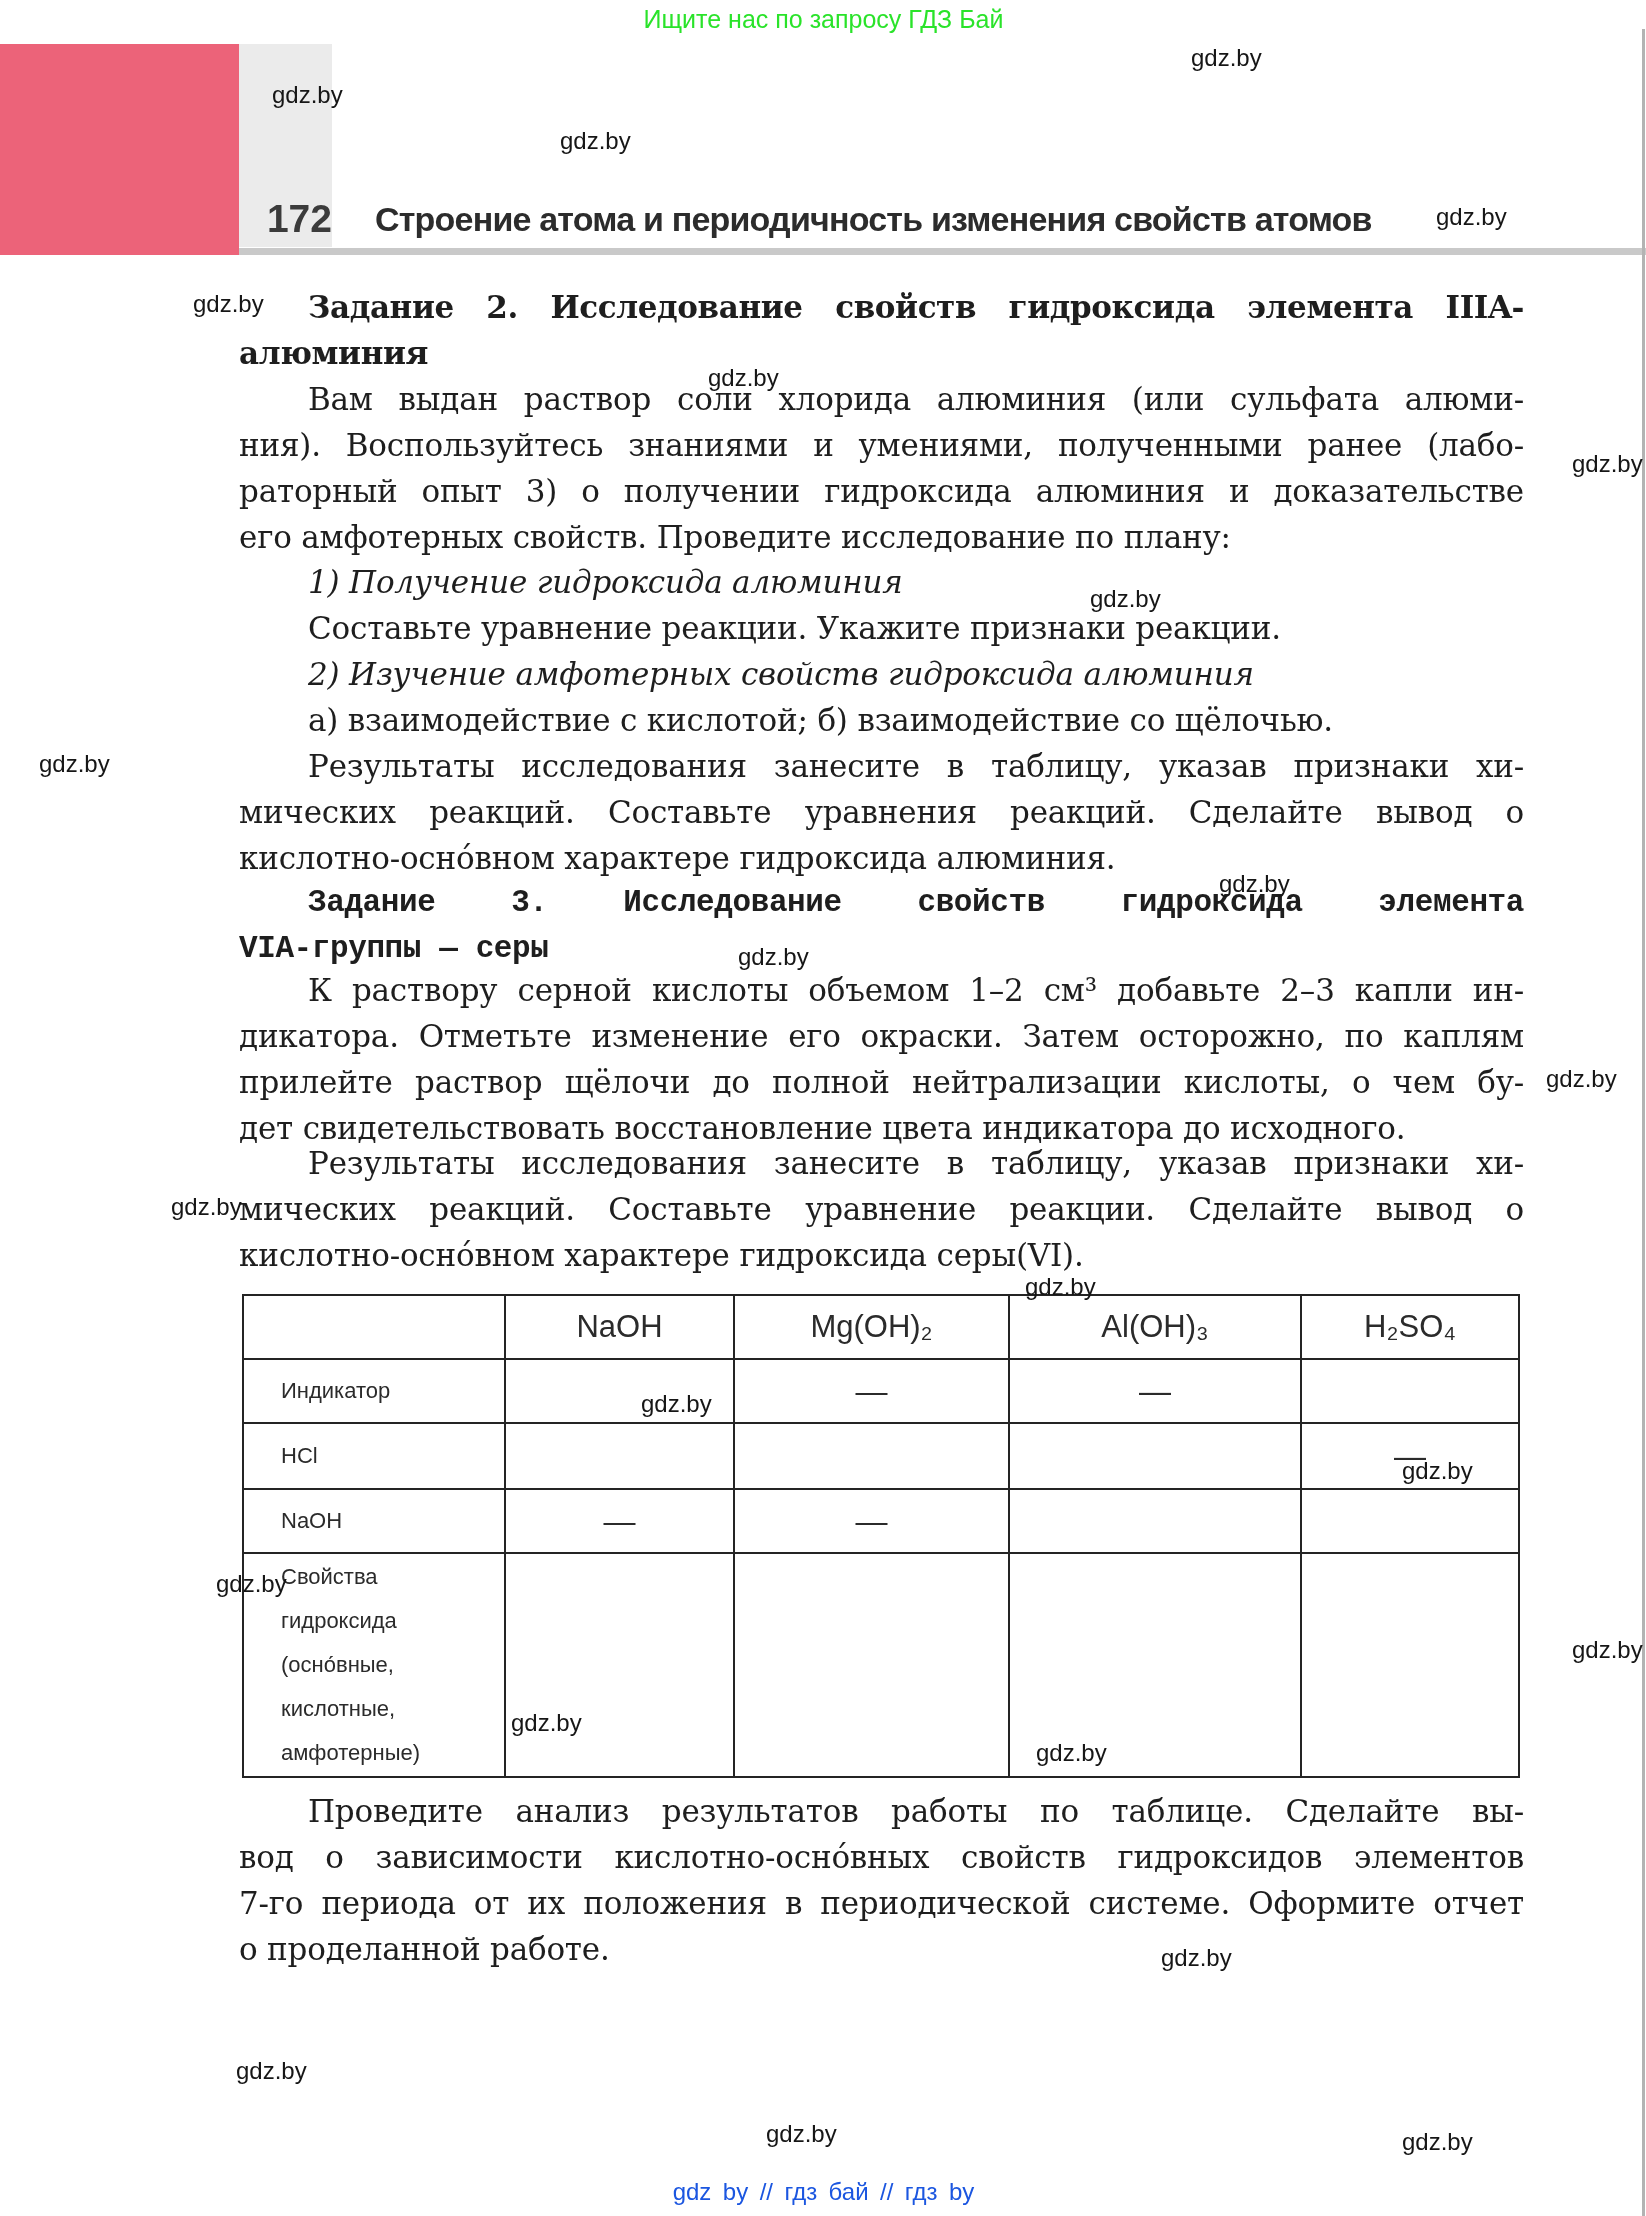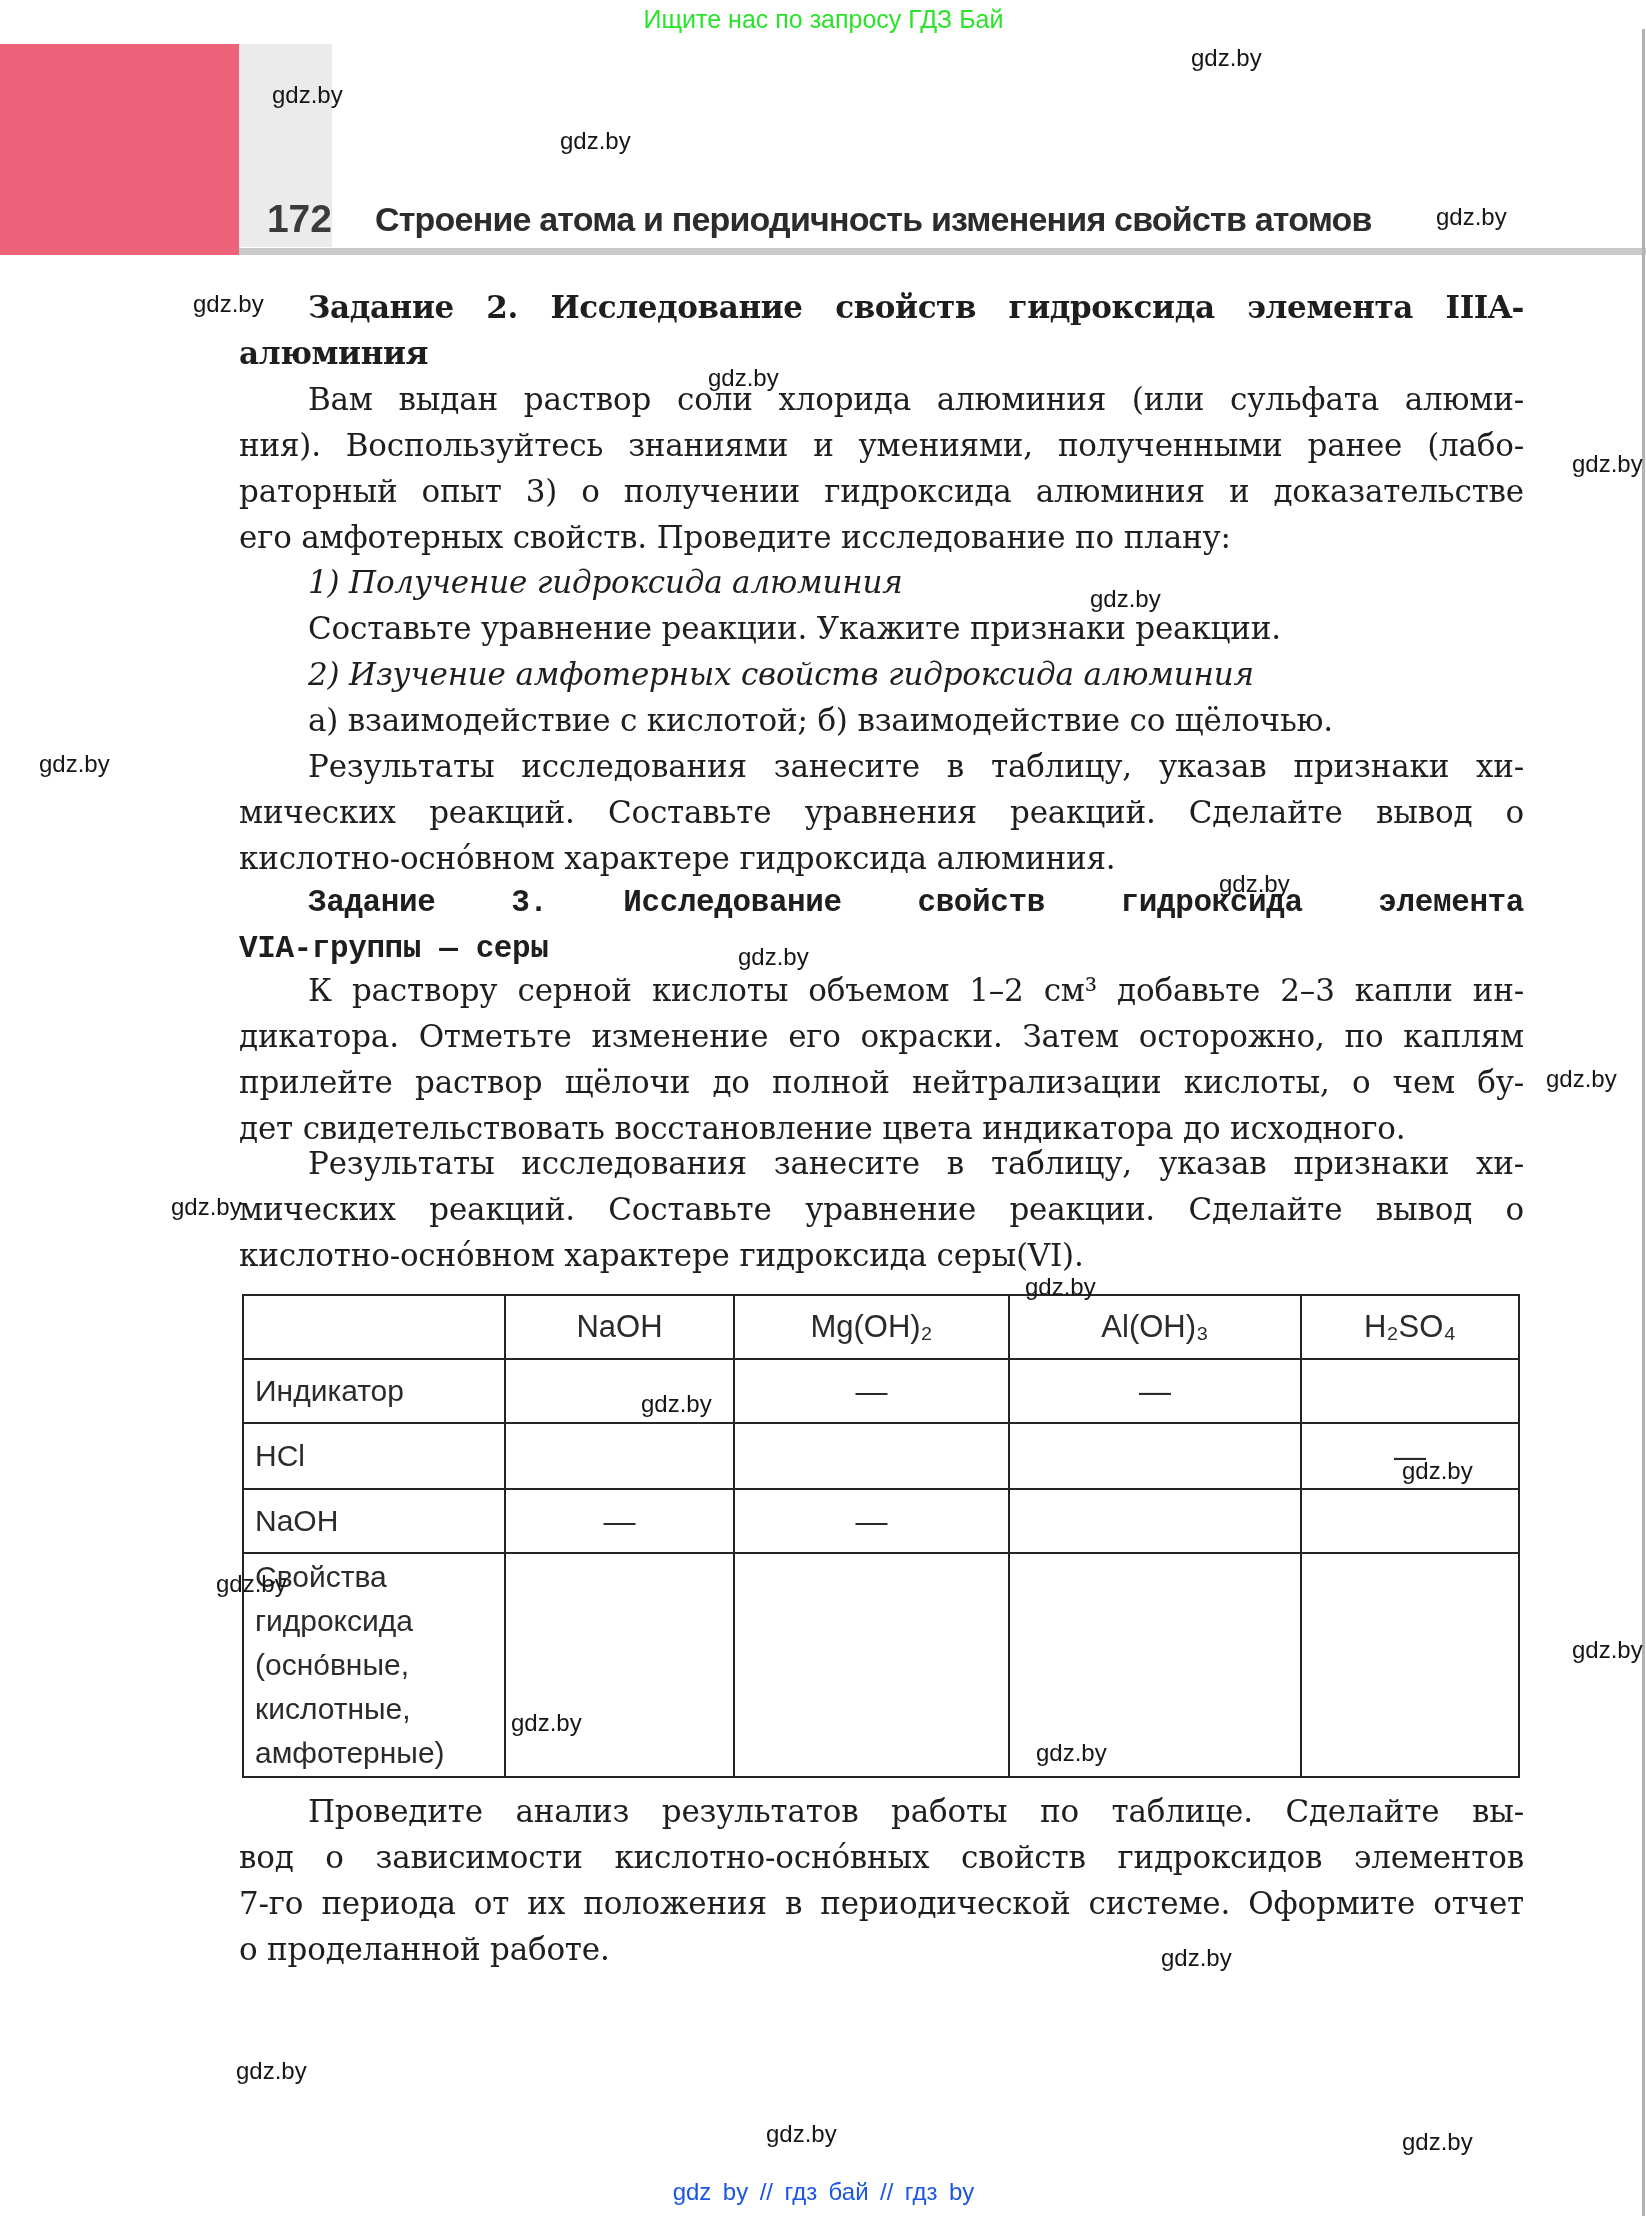--- a/index.html
+++ b/index.html
@@ -29,21 +29,21 @@
   .tline.j{white-space:normal;text-align:justify;text-align-last:justify;overflow:hidden;}
   .tline.ind{text-indent:69px;}
   .tline.it{font-style:italic;}
 
   
   .results-table{position:absolute;left:242px;top:1294px;border-collapse:collapse;table-layout:fixed;}
   .results-table td{border:2.4px solid #242424;
                     font-family:"Liberation Sans","DejaVu Sans",sans-serif;
                     color:#2b2b2b;vertical-align:middle;background:transparent;}
   .results-table td.hdr{text-align:center;font-size:31px;}
-  .results-table td.lbl{text-align:left;padding-left:11px;font-size:30px;white-space:pre-line;line-height:44px;}
+  .results-table td.lbl{text-align:left;padding-left:37px;font-size:22px;white-space:pre-line;line-height:44px;}
   .results-table td.cell{text-align:center;font-size:32px;}
 
   
   .wm{position:absolute;font:24px "Liberation Sans",sans-serif;color:#161616;white-space:nowrap;}
 
   
   .footer-links{position:absolute;top:2178px;left:50%;transform:translateX(-50%);
                 font:24px "Liberation Sans",sans-serif;color:#1b56e0;white-space:nowrap;word-spacing:4.8px;}
 </style>
 </head>

